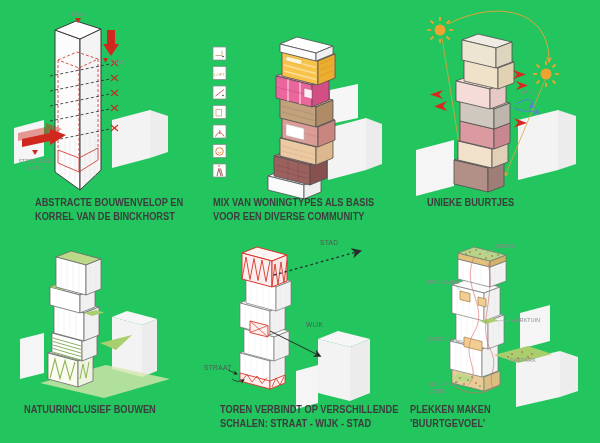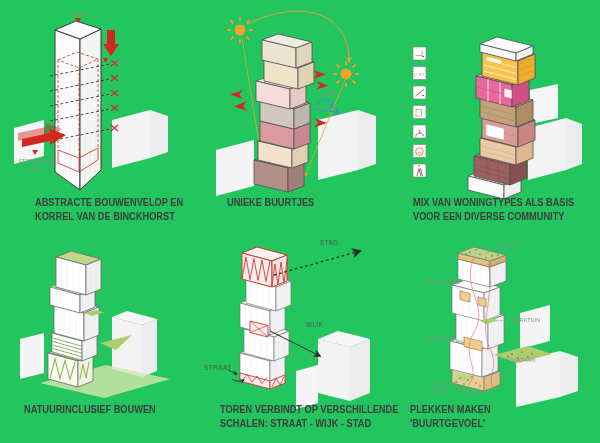--- a/index.html
+++ b/index.html
@@ -108,20 +108,143 @@
       <text class="lbl" x="35" y="170" text-anchor="middle">LAAG</text>
     </svg>
     <div class="caption cap1">
       <div>ABSTRACTE BOUWENVELOP EN</div>
       <div>KORREL VAN DE BINCKHORST</div>
     </div>
   </div>
 
   <div class="panel">
     <svg width="200" height="221" viewBox="0 0 200 221">
+      <g>
+        <polygon points="128,128 166,118 166,170 128,180" fill="#f3f3f3"></polygon>
+        <polygon points="166,118 182,124 182,164 166,170" fill="#ececec"></polygon>
+        <polygon points="130,90 158,84 158,118 130,124" fill="#f6f6f6"></polygon>
+      </g>
+      <g>
+        <g stroke="#8a8a8a" stroke-width=".7" fill="#ffffff">
+          <rect x="13" y="47" width="13" height="13"></rect>
+          <rect x="13" y="66.5" width="13" height="13"></rect>
+          <rect x="13" y="86" width="13" height="13"></rect>
+          <rect x="13" y="105.5" width="13" height="13"></rect>
+          <rect x="13" y="125" width="13" height="13"></rect>
+          <rect x="13" y="144.5" width="13" height="13"></rect>
+          <rect x="13" y="164" width="13" height="13"></rect>
+        </g>
+        <g stroke="#c9a877" stroke-width=".9" fill="none">
+          <path d="M15.5,55.5 h6.5 M22,51 v4.5"></path>
+            <circle cx="23" cy="56.5" r=".8" fill="#333" stroke="none"></circle>
+        </g>
+        <text x="19.5" y="75.5" text-anchor="middle" font-size="4.2" fill="#c9a064">LOFT</text>
+        <g>
+          <line x1="15.5" y1="96" x2="24" y2="89.5" stroke="#d04848" stroke-width=".9"></line>
+          <circle cx="23" cy="95.5" r=".8" fill="#333"></circle>
+        </g>
+        <g>
+          <rect x="16" y="109.5" width="5.5" height="6.5" fill="none" stroke="#c9a877" stroke-width=".8"></rect>
+        </g>
+        <g stroke="#d04848" stroke-width=".9" fill="none">
+          <path d="M15.5,136.5 C18,131.5 21.5,131.5 24,136.5 M19.8,133.8 V130"></path>
+        </g>
+        <g>
+          <circle cx="19.5" cy="151.5" r="3.8" fill="none" stroke="#e07830" stroke-width=".9"></circle>
+          <path d="M18,151.5 a1.6,1.6 0 1 0 3.2,0" fill="none" stroke="#e07830" stroke-width=".7"></path>
+        </g>
+        <g stroke="#9a4a4a" stroke-width=".9" fill="none">
+          <path d="M17,176 L18.8,168.5 L21,176 M20.5,168.5 L22.5,176"></path>
+          <line x1="19" y1="167" x2="19" y2="165" stroke="#d04848"></line>
+        </g>
+      </g>
+      <g stroke="#4f4f4f" stroke-width=".8">
+        <g>
+          <polygon points="68,176 85,169 121,178 104,185" fill="#ffffff"></polygon>
+          <polygon points="68,176 104,185 104,199 68,190" fill="#fafafa"></polygon>
+          <polygon points="104,185 121,178 121,192 104,199" fill="#efefef"></polygon>
+        </g>
+        <g>
+          <polygon points="74,156 91,149 127,158 110,165" fill="#af7b77"></polygon>
+          <polygon points="74,156 110,165 110,185 74,176" fill="#9a615e"></polygon>
+          <polygon points="110,165 127,158 127,178 110,185" fill="#875150"></polygon>
+          <g stroke="#875150" stroke-width=".7">
+              <line x1="76" y1="165" x2="108" y2="173.5"></line>
+              <line x1="76" y1="170" x2="108" y2="178.5"></line>
+              <line x1="88" y1="160" x2="88" y2="180"></line>
+              <line x1="98" y1="162.5" x2="98" y2="182.5"></line>
+            </g>
+        </g>
+        <g>
+          <polygon points="80,138 97,131 133,140 116,147" fill="#f2dcbe"></polygon>
+          <polygon points="80,138 116,147 116,165 80,156" fill="#ebc9a3"></polygon>
+          <polygon points="116,147 133,140 133,158 116,165" fill="#ddb88e"></polygon>
+          <g stroke="#ddb88e" stroke-width=".8">
+              <line x1="82" y1="146" x2="114" y2="154.5"></line>
+              <line x1="82" y1="151" x2="114" y2="159.5"></line>
+            </g>
+        </g>
+        <g>
+          <polygon points="82,118 99,111 135,120 118,127" fill="#e6b6ae"></polygon>
+          <polygon points="82,118 118,127 118,147 82,138" fill="#da9c94"></polygon>
+          <polygon points="118,127 135,120 135,140 118,147" fill="#c8867e"></polygon>
+          <line x1="84" y1="128" x2="116" y2="136.5" stroke="#c8867e" stroke-width=".7"></line>
+          <polygon points="86,124 104,128.5 104,140 86,135.5" fill="#ffffff" stroke="#bbbbbb" stroke-width=".6"></polygon>
+        </g>
+        <g>
+          <polygon points="80,98 97,91 133,100 116,107" fill="#d3b893"></polygon>
+          <polygon points="80,98 116,107 116,127 80,118" fill="#c2a17d"></polygon>
+          <polygon points="116,107 133,100 133,120 116,127" fill="#b08c66"></polygon>
+          <g stroke="#a8906e" stroke-width=".8">
+              <line x1="82" y1="106" x2="114" y2="114.5"></line>
+              <line x1="82" y1="112" x2="114" y2="120.5"></line>
+            </g>
+        </g>
+        <g>
+          <polygon points="76,76 93,69 129,78 112,85" fill="#f19bbd"></polygon>
+          <polygon points="76,76 112,85 112,107 76,98" fill="#e9679b"></polygon>
+          <polygon points="112,85 129,78 129,100 112,107" fill="#d44e86"></polygon>
+          <g stroke="#f4a8c6" stroke-width="2">
+              <line x1="88" y1="79.5" x2="88" y2="101"></line>
+              <line x1="100" y1="82.5" x2="100" y2="104"></line>
+            </g>
+          <line x1="76" y1="87" x2="112" y2="96" stroke="#d44e86" stroke-width=".7"></line>
+          <polygon points="104,88 112,90 112,99 104,97" fill="#fdeef4" stroke="#d44e86" stroke-width=".6"></polygon>
+        </g>
+        <g>
+          <polygon points="82,52 99,45 135,54 118,61" fill="#fad87d"></polygon>
+          <polygon points="82,52 118,61 118,85 82,76" fill="#f7c34b"></polygon>
+          <polygon points="118,61 135,54 135,78 118,85" fill="#ebad32"></polygon>
+          <g stroke="#fbde9a" stroke-width="1.6">
+              <line x1="84" y1="59" x2="116" y2="67.5"></line>
+              <line x1="84" y1="65" x2="116" y2="73.5"></line>
+              <line x1="84" y1="71" x2="116" y2="79.5"></line>
+            </g>
+          <g stroke="#e09f20" stroke-width="1">
+              <line x1="120" y1="64" x2="133" y2="58.5"></line>
+              <line x1="120" y1="70" x2="133" y2="64.5"></line>
+              <line x1="120" y1="76" x2="133" y2="70.5"></line>
+            </g>
+          <polygon points="86,56 102,60 102,65 86,61" fill="#fdf3d8" stroke="#d8a830" stroke-width=".6"></polygon>
+        </g>
+        <g>
+          <polygon points="80,44 97,37 133,46 116,53" fill="#ffffff"></polygon>
+          <polygon points="80,44 116,53 116,61 80,52" fill="#fcfcfc"></polygon>
+          <polygon points="116,53 133,46 133,54 116,61" fill="#f0f0f0"></polygon>
+        </g>
+      </g>
+    </svg>
+    <div class="caption cap3">
+      <div>MIX VAN WONINGTYPES ALS BASIS</div>
+      <div>VOOR EEN DIVERSE COMMUNITY</div>
+    </div>
+  </div>
+
+  <div class="panel">
+    <svg width="200" height="221" viewBox="0 0 200 221">
       <defs>
         <marker id="p2o" viewBox="0 0 10 10" refX="8" refY="5" markerWidth="6.5" markerHeight="6.5" orient="auto-start-reverse">
           <path d="M0,0 L10,5 L0,10 L3,5 Z" fill="#e2a339"></path>
         </marker>
         <marker id="p2b" viewBox="0 0 10 10" refX="8" refY="5" markerWidth="6" markerHeight="6" orient="auto-start-reverse">
           <path d="M0,0 L10,5 L0,10 L3,5 Z" fill="#5b7fd4"></path>
         </marker>
       </defs>
       <g>
         <polygon points="118,120 158,110 158,170 118,180" fill="#f3f3f3"></polygon>
@@ -206,143 +329,20 @@
         <polygon points="114,118 127,123 114,127.5 118,122.7"></polygon>
       </g>
       <g fill="none" stroke="#5b7fd4" stroke-width="1">
         <path d="M116,104 C128,96 138,100 130,108" marker-end="url(#p2b)"></path>
         <path d="M114,108 C124,113 132,110 139,113" marker-end="url(#p2b)"></path>
       </g>
       <text class="lbl" x="122" y="95" text-anchor="start">WIND</text>
     </svg>
     <div class="caption cap2">
       <div>UNIEKE BUURTJES</div>
-    </div>
-  </div>
-
-  <div class="panel">
-    <svg width="200" height="221" viewBox="0 0 200 221">
-      <g>
-        <polygon points="128,128 166,118 166,170 128,180" fill="#f3f3f3"></polygon>
-        <polygon points="166,118 182,124 182,164 166,170" fill="#ececec"></polygon>
-        <polygon points="130,90 158,84 158,118 130,124" fill="#f6f6f6"></polygon>
-      </g>
-      <g>
-        <g stroke="#8a8a8a" stroke-width=".7" fill="#ffffff">
-          <rect x="13" y="47" width="13" height="13"></rect>
-          <rect x="13" y="66.5" width="13" height="13"></rect>
-          <rect x="13" y="86" width="13" height="13"></rect>
-          <rect x="13" y="105.5" width="13" height="13"></rect>
-          <rect x="13" y="125" width="13" height="13"></rect>
-          <rect x="13" y="144.5" width="13" height="13"></rect>
-          <rect x="13" y="164" width="13" height="13"></rect>
-        </g>
-        <g stroke="#c9a877" stroke-width=".9" fill="none">
-          <path d="M15.5,55.5 h6.5 M22,51 v4.5"></path>
-            <circle cx="23" cy="56.5" r=".8" fill="#333" stroke="none"></circle>
-        </g>
-        <text x="19.5" y="75.5" text-anchor="middle" font-size="4.2" fill="#c9a064">LOFT</text>
-        <g>
-          <line x1="15.5" y1="96" x2="24" y2="89.5" stroke="#d04848" stroke-width=".9"></line>
-          <circle cx="23" cy="95.5" r=".8" fill="#333"></circle>
-        </g>
-        <g>
-          <rect x="16" y="109.5" width="5.5" height="6.5" fill="none" stroke="#c9a877" stroke-width=".8"></rect>
-        </g>
-        <g stroke="#d04848" stroke-width=".9" fill="none">
-          <path d="M15.5,136.5 C18,131.5 21.5,131.5 24,136.5 M19.8,133.8 V130"></path>
-        </g>
-        <g>
-          <circle cx="19.5" cy="151.5" r="3.8" fill="none" stroke="#e07830" stroke-width=".9"></circle>
-          <path d="M18,151.5 a1.6,1.6 0 1 0 3.2,0" fill="none" stroke="#e07830" stroke-width=".7"></path>
-        </g>
-        <g stroke="#9a4a4a" stroke-width=".9" fill="none">
-          <path d="M17,176 L18.8,168.5 L21,176 M20.5,168.5 L22.5,176"></path>
-          <line x1="19" y1="167" x2="19" y2="165" stroke="#d04848"></line>
-        </g>
-      </g>
-      <g stroke="#4f4f4f" stroke-width=".8">
-        <g>
-          <polygon points="68,176 85,169 121,178 104,185" fill="#ffffff"></polygon>
-          <polygon points="68,176 104,185 104,199 68,190" fill="#fafafa"></polygon>
-          <polygon points="104,185 121,178 121,192 104,199" fill="#efefef"></polygon>
-        </g>
-        <g>
-          <polygon points="74,156 91,149 127,158 110,165" fill="#af7b77"></polygon>
-          <polygon points="74,156 110,165 110,185 74,176" fill="#9a615e"></polygon>
-          <polygon points="110,165 127,158 127,178 110,185" fill="#875150"></polygon>
-          <g stroke="#875150" stroke-width=".7">
-              <line x1="76" y1="165" x2="108" y2="173.5"></line>
-              <line x1="76" y1="170" x2="108" y2="178.5"></line>
-              <line x1="88" y1="160" x2="88" y2="180"></line>
-              <line x1="98" y1="162.5" x2="98" y2="182.5"></line>
-            </g>
-        </g>
-        <g>
-          <polygon points="80,138 97,131 133,140 116,147" fill="#f2dcbe"></polygon>
-          <polygon points="80,138 116,147 116,165 80,156" fill="#ebc9a3"></polygon>
-          <polygon points="116,147 133,140 133,158 116,165" fill="#ddb88e"></polygon>
-          <g stroke="#ddb88e" stroke-width=".8">
-              <line x1="82" y1="146" x2="114" y2="154.5"></line>
-              <line x1="82" y1="151" x2="114" y2="159.5"></line>
-            </g>
-        </g>
-        <g>
-          <polygon points="82,118 99,111 135,120 118,127" fill="#e6b6ae"></polygon>
-          <polygon points="82,118 118,127 118,147 82,138" fill="#da9c94"></polygon>
-          <polygon points="118,127 135,120 135,140 118,147" fill="#c8867e"></polygon>
-          <line x1="84" y1="128" x2="116" y2="136.5" stroke="#c8867e" stroke-width=".7"></line>
-          <polygon points="86,124 104,128.5 104,140 86,135.5" fill="#ffffff" stroke="#bbbbbb" stroke-width=".6"></polygon>
-        </g>
-        <g>
-          <polygon points="80,98 97,91 133,100 116,107" fill="#d3b893"></polygon>
-          <polygon points="80,98 116,107 116,127 80,118" fill="#c2a17d"></polygon>
-          <polygon points="116,107 133,100 133,120 116,127" fill="#b08c66"></polygon>
-          <g stroke="#a8906e" stroke-width=".8">
-              <line x1="82" y1="106" x2="114" y2="114.5"></line>
-              <line x1="82" y1="112" x2="114" y2="120.5"></line>
-            </g>
-        </g>
-        <g>
-          <polygon points="76,76 93,69 129,78 112,85" fill="#f19bbd"></polygon>
-          <polygon points="76,76 112,85 112,107 76,98" fill="#e9679b"></polygon>
-          <polygon points="112,85 129,78 129,100 112,107" fill="#d44e86"></polygon>
-          <g stroke="#f4a8c6" stroke-width="2">
-              <line x1="88" y1="79.5" x2="88" y2="101"></line>
-              <line x1="100" y1="82.5" x2="100" y2="104"></line>
-            </g>
-          <line x1="76" y1="87" x2="112" y2="96" stroke="#d44e86" stroke-width=".7"></line>
-          <polygon points="104,88 112,90 112,99 104,97" fill="#fdeef4" stroke="#d44e86" stroke-width=".6"></polygon>
-        </g>
-        <g>
-          <polygon points="82,52 99,45 135,54 118,61" fill="#fad87d"></polygon>
-          <polygon points="82,52 118,61 118,85 82,76" fill="#f7c34b"></polygon>
-          <polygon points="118,61 135,54 135,78 118,85" fill="#ebad32"></polygon>
-          <g stroke="#fbde9a" stroke-width="1.6">
-              <line x1="84" y1="59" x2="116" y2="67.5"></line>
-              <line x1="84" y1="65" x2="116" y2="73.5"></line>
-              <line x1="84" y1="71" x2="116" y2="79.5"></line>
-            </g>
-          <g stroke="#e09f20" stroke-width="1">
-              <line x1="120" y1="64" x2="133" y2="58.5"></line>
-              <line x1="120" y1="70" x2="133" y2="64.5"></line>
-              <line x1="120" y1="76" x2="133" y2="70.5"></line>
-            </g>
-          <polygon points="86,56 102,60 102,65 86,61" fill="#fdf3d8" stroke="#d8a830" stroke-width=".6"></polygon>
-        </g>
-        <g>
-          <polygon points="80,44 97,37 133,46 116,53" fill="#ffffff"></polygon>
-          <polygon points="80,44 116,53 116,61 80,52" fill="#fcfcfc"></polygon>
-          <polygon points="116,53 133,46 133,54 116,61" fill="#f0f0f0"></polygon>
-        </g>
-      </g>
-    </svg>
-    <div class="caption cap3">
-      <div>MIX VAN WONINGTYPES ALS BASIS</div>
-      <div>VOOR EEN DIVERSE COMMUNITY</div>
     </div>
   </div>
 
   <div class="panel">
     <svg width="200" height="222" viewBox="0 0 200 222">
       <g>
         <polygon points="112,96 127,90 157,98 142,104" fill="#f6f6f6"></polygon>
         <polygon points="112,96 142,104 142,156 112,148" fill="#f3f3f3"></polygon>
         <polygon points="142,104 157,98 157,150 142,156" fill="#ececec"></polygon>
         <polygon points="20,118 44,112 44,152 20,158" fill="#f5f5f5"></polygon>

